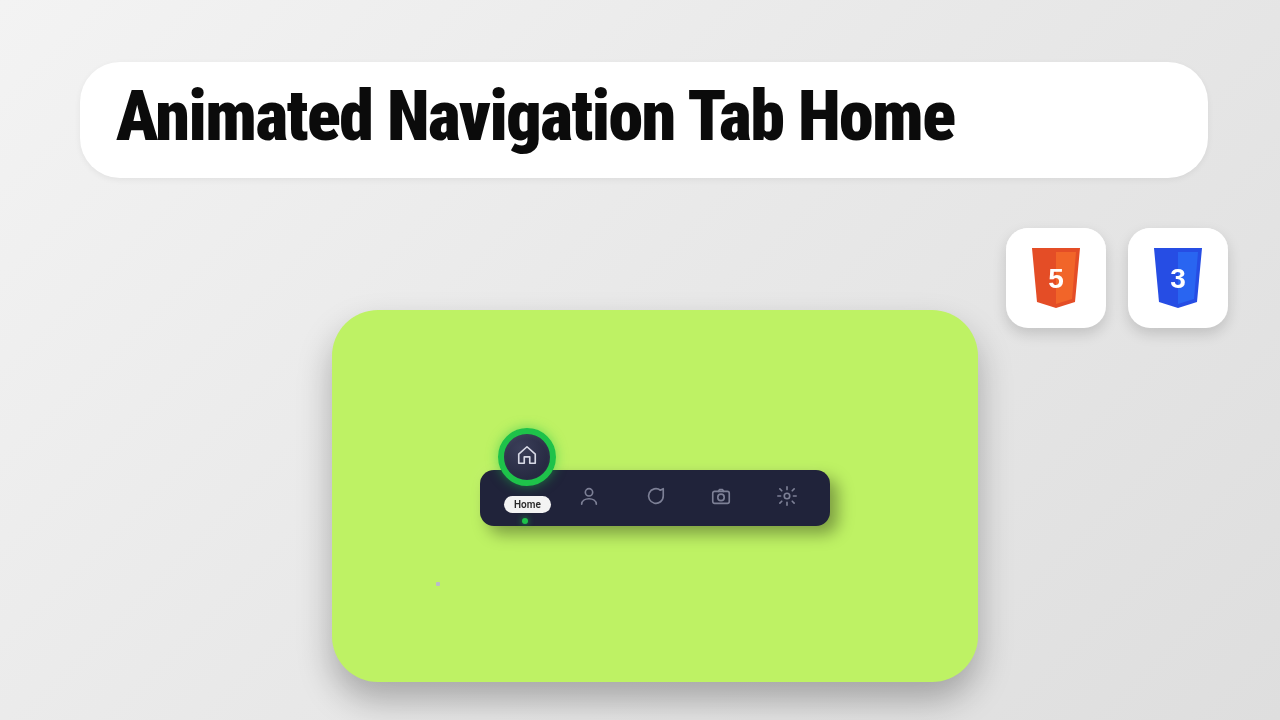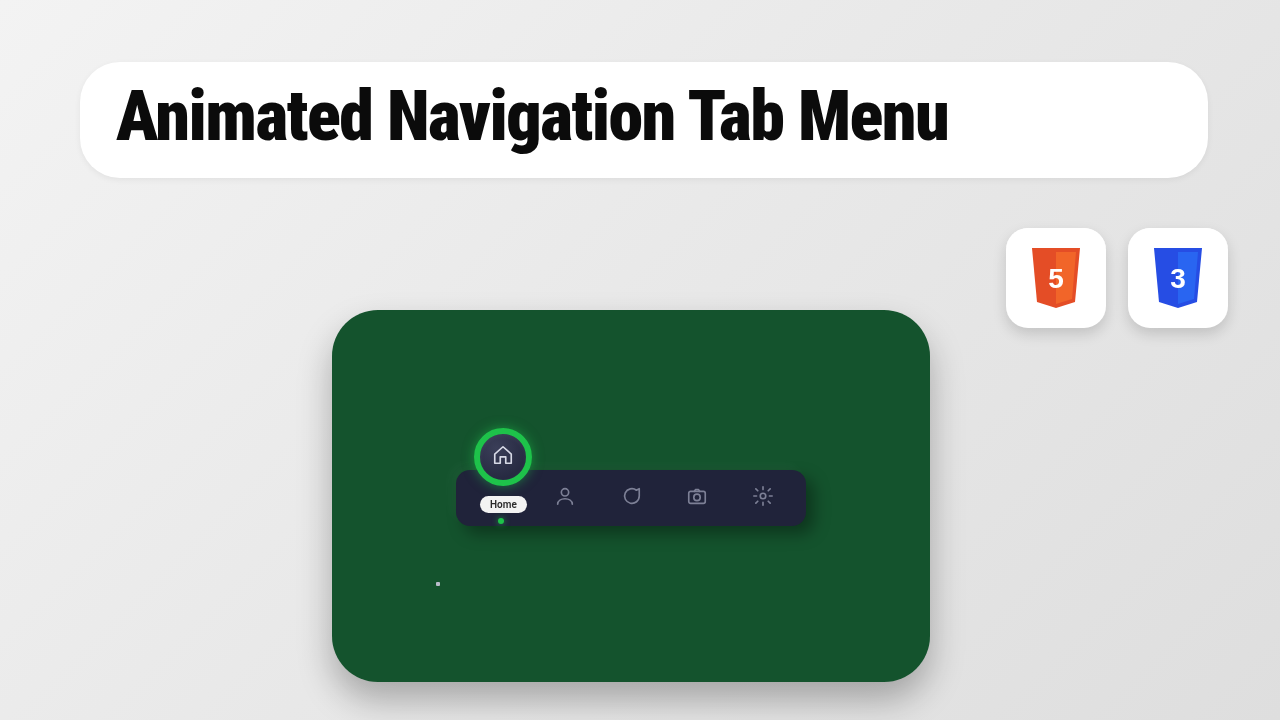--- a/index.html
+++ b/index.html
@@ -34,22 +34,22 @@
   .badge { position:absolute; top:228px; width:100px; height:100px; background:#fff; border-radius:22px; box-shadow:0 6px 14px rgba(0,0,0,0.15),0 1px 0 rgba(255,255,255,.9) inset; display:flex; align-items:center; justify-content:center; }
   .badge.html5 { right:174px; }
   .badge.css3  { right:52px; }
   .shield { width:56px; height:64px; position:relative; }
   .shield svg { width:100%; height:100%; display:block; }
 
   
   .demo-panel {
     position:absolute;
     left:332px; top:310px;
-    width:598px; height:372px;
-    background:#14532d;
+    width:646px; height:372px;
+    background:#bef264;
     border-radius:46px;
     box-shadow:0 18px 34px rgba(0,0,0,0.28);
   }
 
   
   .navbar {
     position:absolute;
     left:50%; transform:translateX(-50%);
     top:160px;
     width:350px; height:56px;
@@ -94,21 +94,21 @@
     box-shadow:0 0 6px rgba(30,194,74,0.8);
   }
 
   
   .cursor-dot { position:absolute; left:104px; top:272px; width:4px; height:4px; background:#b9bcc9; border-radius:1px; }
 </style>
 </head>
 <body>
 
 <div class="title-pill">
-  <h1>Animated Navigation Tab Menu</h1>
+  <h1>Animated Navigation Tab Home</h1>
 </div>
 
 <div class="badge html5">
   <div class="shield">
     <svg viewBox="0 0 56 64">
       <path d="M4 2 L52 2 L47 56 L28 62 L9 56 Z" fill="#e44d26"></path>
       <path d="M28 6 L48 6 L44 53 L28 58 Z" fill="#f16529"></path>
       <text x="28" y="42" text-anchor="middle" font-family="Arial" font-weight="800" font-size="28" fill="#ffffff">5</text>
     </svg>
   </div>

